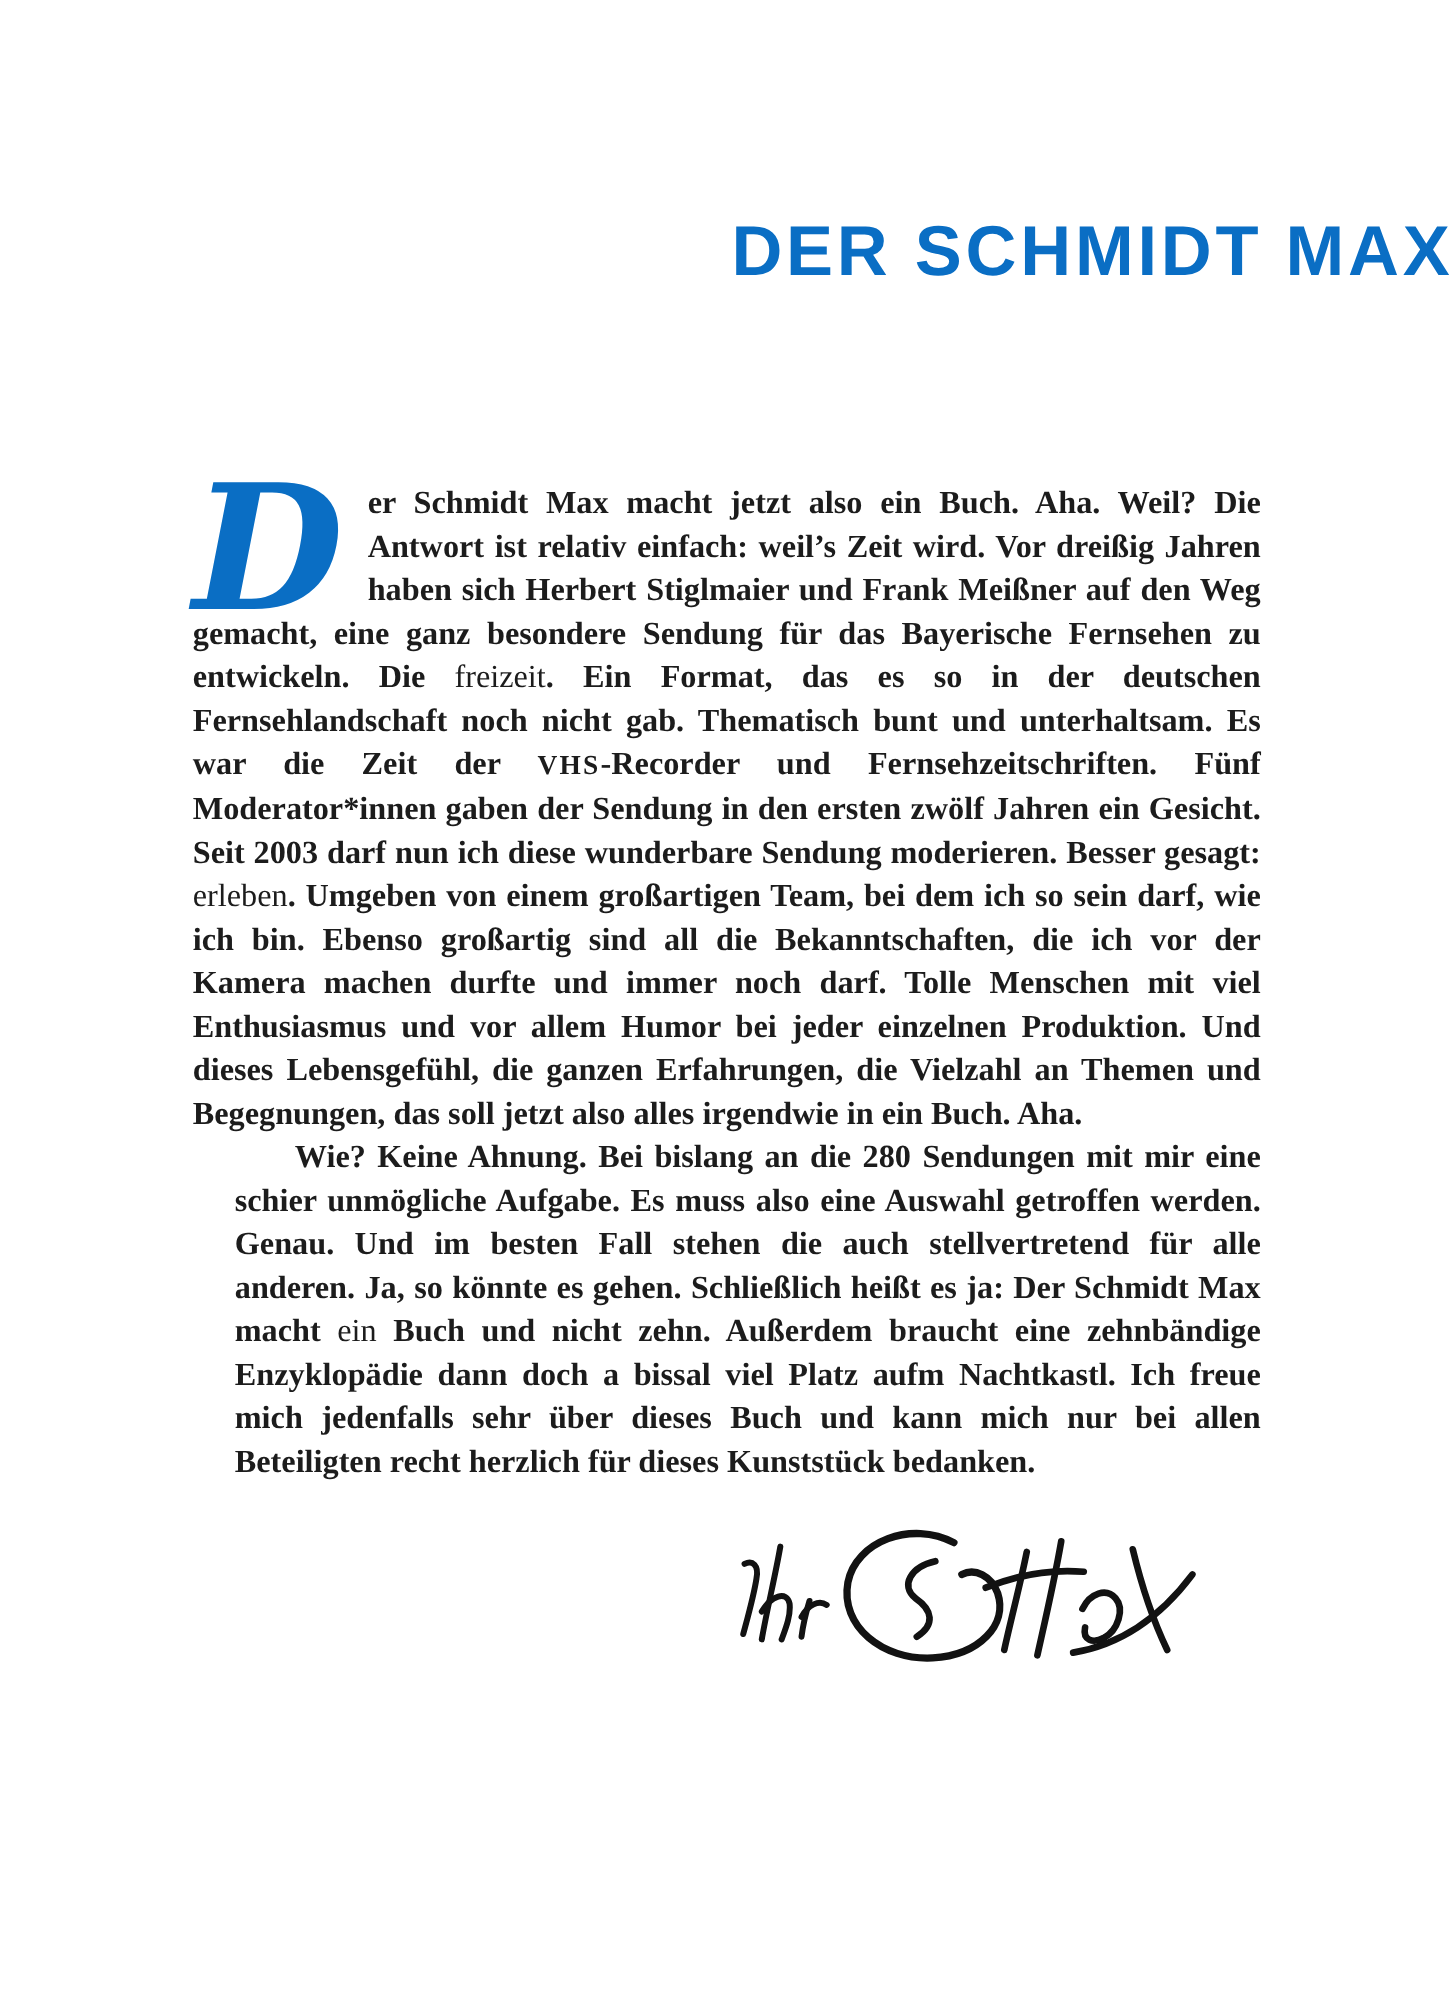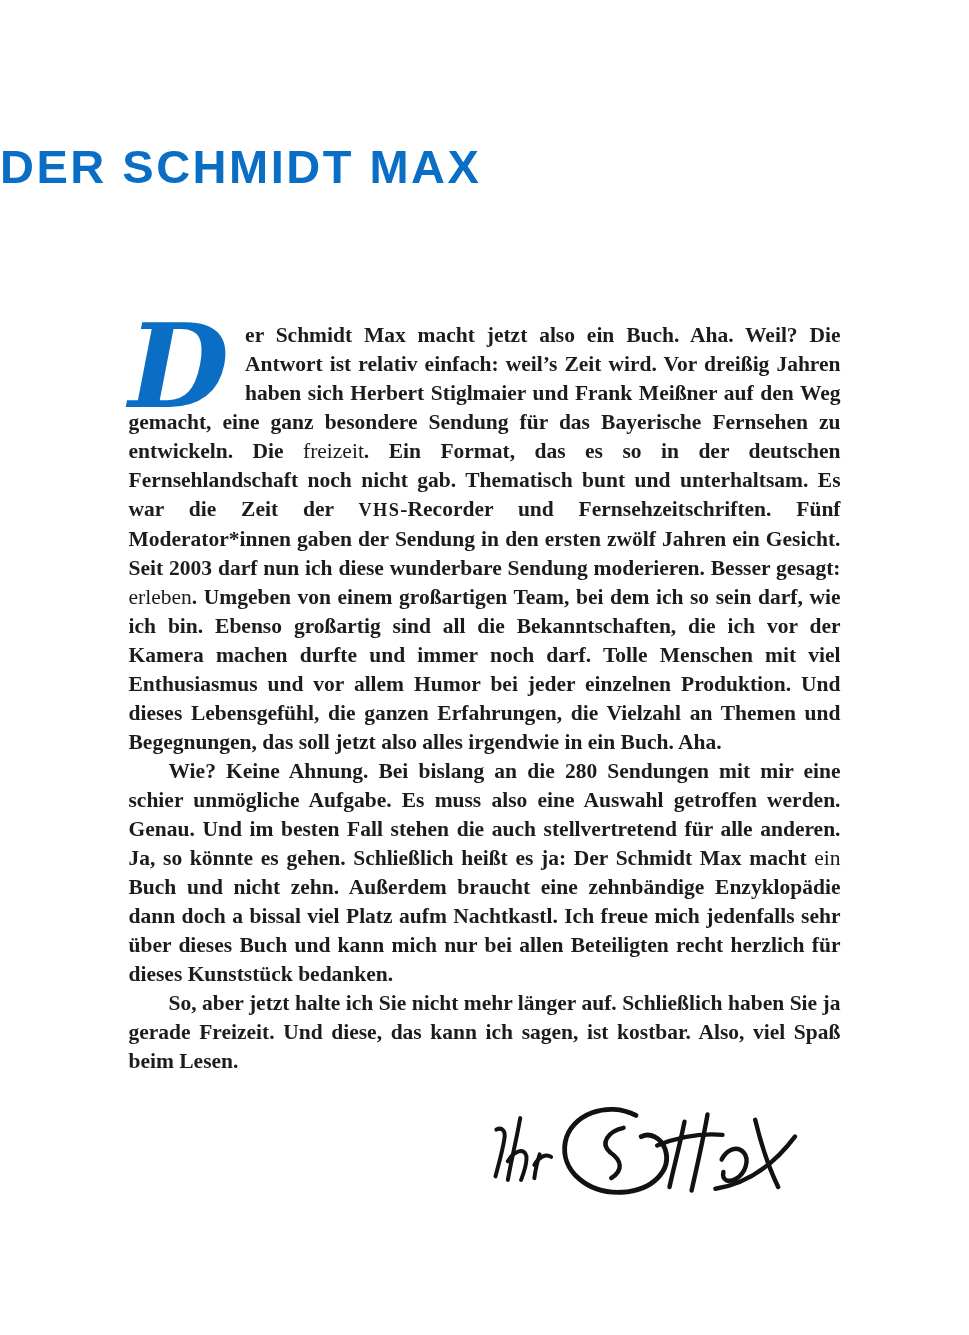--- a/index.html
+++ b/index.html
@@ -12,39 +12,39 @@
   .page{
     position:relative;
     width:969px;
     height:1335px;
     margin:0 auto;
     background:var(--bg);
     overflow:hidden;
   }
   .title{
     margin:142px 0 0 0;
-    text-align:left;
+    text-align:right;
     font-family:"Liberation Sans",sans-serif;
     font-weight:800;
     font-size:47px;
     letter-spacing:2.5px;
     color:var(--accent);
     line-height:1.05;
   }
   .body-text{
     width:712px;
     margin:130px auto 0 auto;
     font-family:"Liberation Serif","DejaVu Serif",serif;
     font-size:21.5px;
     line-height:29px;
     color:var(--text);
     text-align:justify;
   }
   .para{margin:0;}
-  .para.indent{text-indent:40px;}
+  .para.indent{text-indent:40px;margin-left:28px;}
   .dropcap{
     float:left;
     font-family:"DejaVu Serif",serif;
     font-style:italic;
     font-weight:bold;
     font-size:116px;
     line-height:84px;
     color:var(--accent);
     margin:3px 16px 0 0;
   }
@@ -72,21 +72,20 @@
 </head>
 <body>
 
 <div class="page">
 
   <h1 class="title">DER SCHMIDT MAX</h1>
 
   <div class="body-text">
       <p class="para"><span class="dropcap">D</span><span class="seg-normal">er Schmidt Max macht jetzt also ein Buch. Aha. Weil? Die Antwort ist relativ einfach: weil’s Zeit wird. Vor dreißig Jahren haben sich Herbert Stiglmaier und Frank Meißner auf den Weg gemacht, eine ganz besondere Sendung für das Bayerische Fernsehen zu entwickeln. Die </span><span class="seg-italic">freizeit</span><span class="seg-normal">. Ein Format, das es so in der deutschen Fernsehlandschaft noch nicht gab. Thematisch bunt und unterhaltsam. Es war die Zeit der </span><span class="seg-smallcaps">VHS</span><span class="seg-normal">-Recorder und Fernsehzeitschriften. Fünf Moderator*innen gaben der Sendung in den ersten zwölf Jahren ein Gesicht. Seit 2003 darf nun ich diese wunderbare Sendung moderieren. Besser gesagt: </span><span class="seg-italic">erleben</span><span class="seg-normal">. Umgeben von einem großartigen Team, bei dem ich so sein darf, wie ich bin. Ebenso großartig sind all die Bekanntschaften, die ich vor der Kamera machen durfte und immer noch darf. Tolle Menschen mit viel Enthusiasmus und vor allem Humor bei jeder einzelnen Produktion. Und dieses Lebensgefühl, die ganzen Erfahrungen, die Vielzahl an Themen und Begegnungen, das soll jetzt also alles irgendwie in ein Buch. Aha.</span></p>
       <p class="para indent"><span class="seg-normal">Wie? Keine Ahnung. Bei bislang an die 280 Sendungen mit mir eine schier unmögliche Aufgabe. Es muss also eine Auswahl getroffen werden. Genau. Und im besten Fall stehen die auch stellvertretend für alle anderen. Ja, so könnte es gehen. Schließlich heißt es ja: Der Schmidt Max macht </span><span class="seg-italic">ein</span><span class="seg-normal"> Buch und nicht zehn. Außerdem braucht eine zehnbändige Enzyklopädie dann doch a bissal viel Platz aufm Nachtkastl. Ich freue mich jedenfalls sehr über dieses Buch und kann mich nur bei allen Beteiligten recht herzlich für dieses Kunststück bedanken.</span></p>
-      <p class="para indent"><span class="seg-normal">So, aber jetzt halte ich Sie nicht mehr länger auf. Schließlich haben Sie ja gerade Freizeit. Und diese, das kann ich sagen, ist kostbar. Also, viel Spaß beim Lesen.</span></p>
     </div>
 
   <div class="sig-row">
     <svg class="signature" role="img" viewBox="0 0 360 120" xmlns="http://www.w3.org/2000/svg" aria-label="Ihr Schmidt Max">
 
       <path stroke-width="4.5" d="M14 38 C20 35 25 39 23 49 C21 62 17 76 13 91"></path>
       <path stroke-width="4.5" d="M41 25 C37 48 31 72 27 95"></path>
       <path stroke-width="4.5" d="M27 74 C34 62 46 58 48 68 C49 77 45 87 42 95"></path>
       <path stroke-width="4.5" d="M63 66 C60 76 58 85 57 93"></path>
       <path stroke-width="4.5" d="M57 78 C62 69 70 65 76 69"></path>

